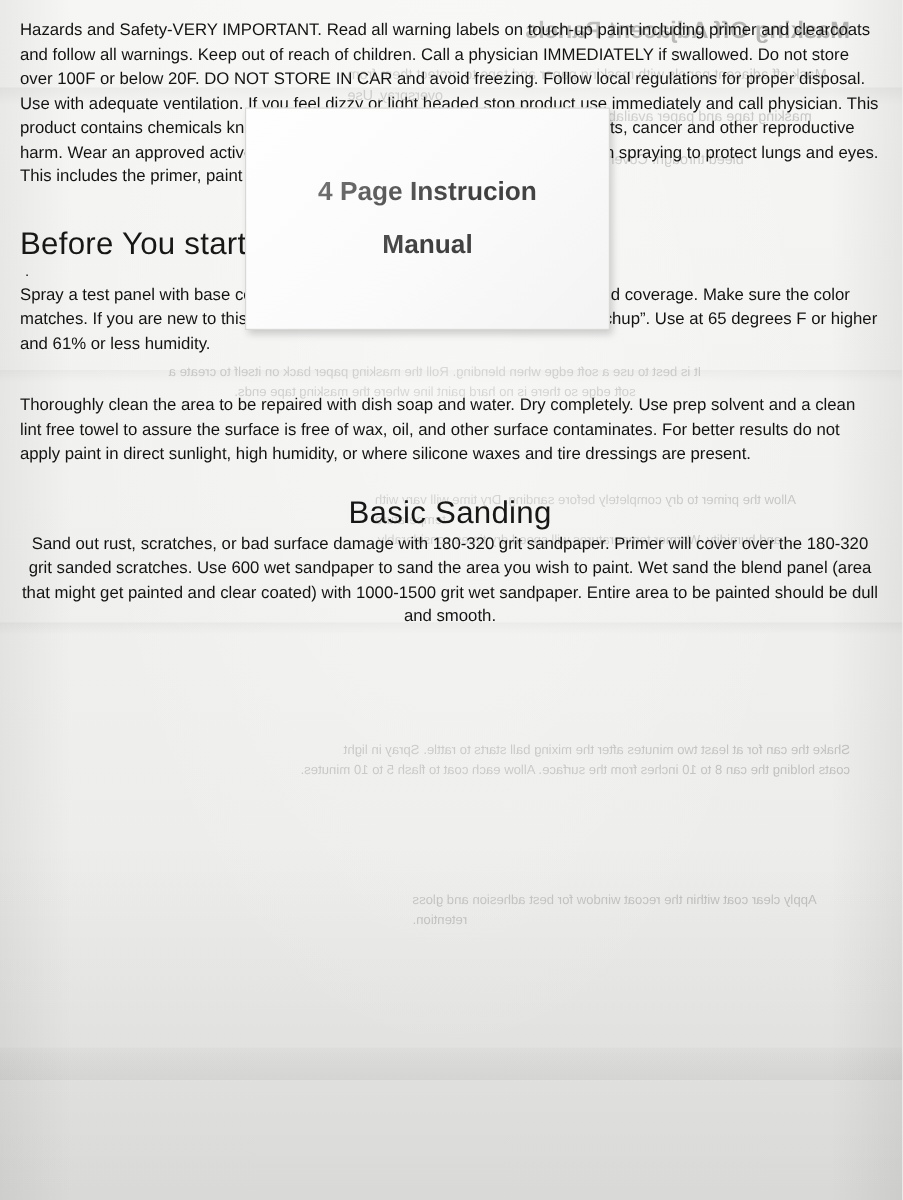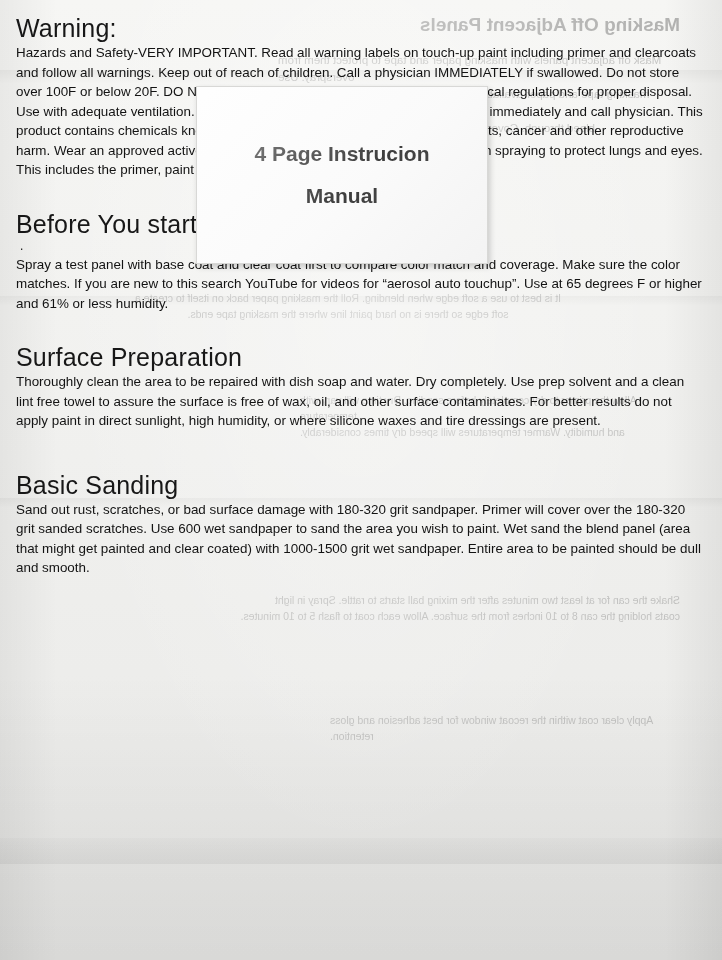--- a/index.html
+++ b/index.html
@@ -129,21 +129,21 @@
   .warning-block { margin-top: 6px; }
   .warning-body { margin-top: 50px; }
 
   .before-block { margin-top: 30px; }
   .before-dot { font-size: 12px; line-height: 10px; margin: 2px 0 4px 4px; }
   .before-body { margin-left: 4px; }
 
   .surface-block { margin-top: 30px; }
   .surface-body { margin-top: 17px; }
 
-  .sanding-block { margin-top: 40px; }
+  .sanding-block { margin-top: 23px; text-align: center; }
   .sanding-body { margin-top: 18px; margin-left: 10px; }
   .sanding-body2 { margin-top: 16px; margin-left: 14px; }
 
   
   #sticker {
     position: absolute;
     left: 196px;
     top: 86px;
     width: 290px;
     height: 176px;
@@ -190,32 +190,30 @@
 soft edge so there is no hard paint line where the masking tape ends.</div>
   <div class="bleed bleed-3">Allow the primer to dry completely before sanding. Dry time will vary with temperature
 and humidity. Warmer temperatures will speed dry times considerably.</div>
   <div class="bleed bleed-4">Shake the can for at least two minutes after the mixing ball starts to rattle. Spray in light
 coats holding the can 8 to 10 inches from the surface. Allow each coat to flash 5 to 10 minutes.</div>
   <div class="bleed bleed-5">Apply clear coat within the recoat window for best adhesion and gloss retention.</div>
 
   <div class="content">
 
     <div class="warning-block">
-      <h1 class="section">Warning:</h1>
       <p class="body warning-body">Hazards and Safety-VERY IMPORTANT. Read all warning labels on touch-up paint including primer and clearcoats and follow all warnings. Keep out of reach of children. Call a physician IMMEDIATELY if swallowed. Do not store over 100F or below 20F. DO NOT STORE IN CAR and avoid freezing. Follow local regulations for proper disposal. Use with adequate ventilation. If you feel dizzy or light headed stop product use immediately and call physician. This product contains chemicals known to the State of California to cause birth defects, cancer and other reproductive harm. Wear an approved active paint respirator and WEAR safety goggles when spraying to protect lungs and eyes. This includes the primer, paint and clearcoat.</p>
     </div>
 
     <div class="before-block">
       <h1 class="section">Before You start:</h1>
       <div class="before-dot">.</div>
       <p class="body before-body">Spray a test panel with base coat and clear coat first to compare color match and coverage. Make sure the color matches.  If you are new to this search YouTube for videos for “aerosol auto touchup”.  Use at 65 degrees F or higher and 61% or less humidity.</p>
     </div>
 
     <div class="surface-block">
-      <h1 class="section">Surface Preparation</h1>
       <p class="body surface-body">Thoroughly clean the area to be repaired with dish soap and water.  Dry completely. Use prep solvent and a clean lint free towel to assure the surface is free of wax, oil, and other surface contaminates. For better results do not apply paint in direct sunlight, high humidity, or where silicone waxes and tire dressings are present.</p>
     </div>
 
     <div class="sanding-block">
       <h1 class="section">Basic Sanding</h1>
       <p class="body sanding-body">Sand out rust, scratches, or bad surface damage with 180-320 grit sandpaper. Primer will cover over the 180-320 grit sanded scratches. Use 600 wet sandpaper to sand the area you wish to paint. Wet sand the blend panel (area that might get painted and clear coated) with 1000-1500 grit wet sandpaper. Entire area to be painted should be dull and smooth.</p>
     </div>
 
   </div>
 

